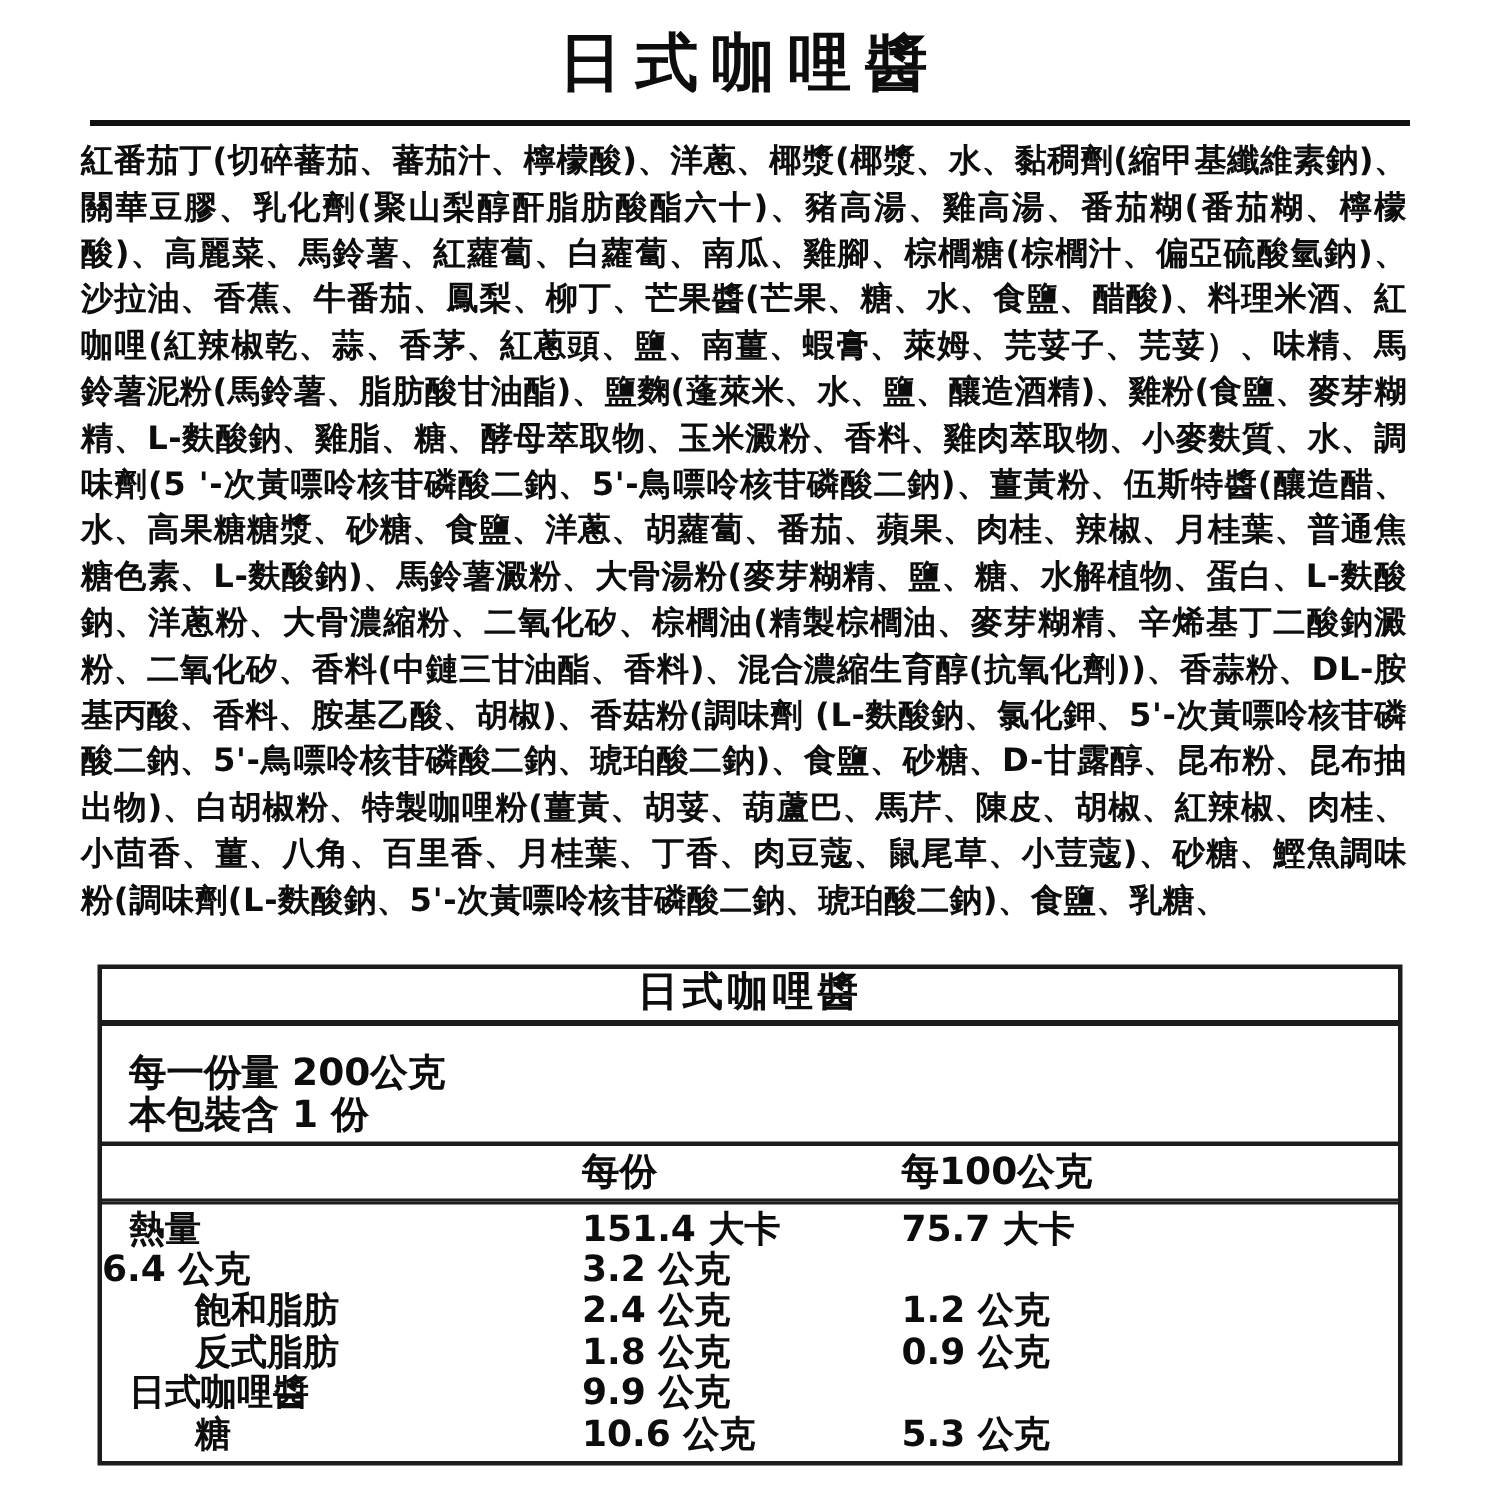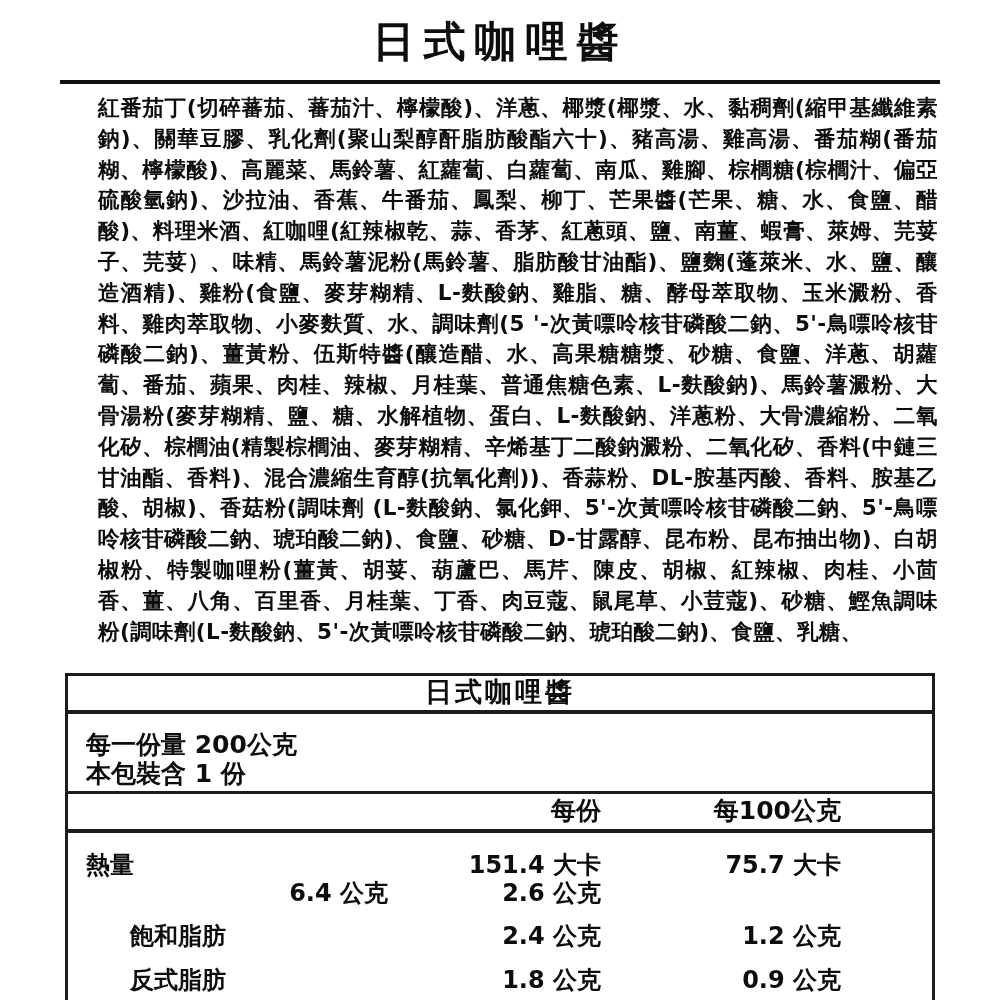--- a/index.html
+++ b/index.html
@@ -20,21 +20,21 @@
     letter-spacing: 9px;
     line-height: 52px;
   }
   .title-divider {
     border: none;
     border-top: 4px solid #111;
     margin: 12px 60px 0 60px;
   }
 
   .ingredients {
-    margin: 9px 62px 0 98px;
+    margin: 9px 62px 0 54px;
     font-size: 21.5px;
     line-height: 30.8px;
     text-align: justify;
     text-justify: inter-character;
     letter-spacing: 0.4px;
     word-break: break-all;
   }
 
   
   .ntable {
@@ -70,23 +70,23 @@
   .nt-colhead {
     font-size: 25px;
     line-height: 30px;
     padding: 2px 0 3px 0;
   }
   .nt-body { padding: 3px 0 4px 0; }
   .nt-body .nt-row {
     font-size: 24px;
     line-height: 27.4px;
   }
-  .c-label { padding-left: 18px; white-space: nowrap; margin-top: 16px; }
+  .c-label { padding-left: 18px; white-space: nowrap; }
   .nt-row.indent .c-label { padding-left: 62px; }
-  .c-v1, .c-v2 { text-align: right; white-space: nowrap; }
+  .c-v1, .c-v2 { text-align: left; white-space: nowrap; }
 </style>
 </head>
 <body>
 
 <div class="page">
 
   <div class="page-title">日式咖哩醬</div>
   <hr class="title-divider">
 
   <div class="ingredients">紅番茄丁(切碎蕃茄、蕃茄汁、檸檬酸)、洋蔥、椰漿(椰漿、水、黏稠劑(縮甲基纖維素鈉)、關華豆膠、乳化劑(聚山梨醇酐脂肪酸酯六十)、豬高湯、雞高湯、番茄糊(番茄糊、檸檬酸)、高麗菜、馬鈴薯、紅蘿蔔、白蘿蔔、南瓜、雞腳、棕櫚糖(棕櫚汁、偏亞硫酸氫鈉)、沙拉油、香蕉、牛番茄、鳳梨、柳丁、芒果醬(芒果、糖、水、食鹽、醋酸)、料理米酒、紅咖哩(紅辣椒乾、蒜、香茅、紅蔥頭、鹽、南薑、蝦膏、萊姆、芫荽子、芫荽）、味精、馬鈴薯泥粉(馬鈴薯、脂肪酸甘油酯)、鹽麴(蓬萊米、水、鹽、釀造酒精)、雞粉(食鹽、麥芽糊精、L-麩酸鈉、雞脂、糖、酵母萃取物、玉米澱粉、香料、雞肉萃取物、小麥麩質、水、調味劑(5 '-次黃嘌呤核苷磷酸二鈉、5'-鳥嘌呤核苷磷酸二鈉)、薑黃粉、伍斯特醬(釀造醋、水、高果糖糖漿、砂糖、食鹽、洋蔥、胡蘿蔔、番茄、蘋果、肉桂、辣椒、月桂葉、普通焦糖色素、L-麩酸鈉)、馬鈴薯澱粉、大骨湯粉(麥芽糊精、鹽、糖、水解植物、蛋白、L-麩酸鈉、洋蔥粉、大骨濃縮粉、二氧化矽、棕櫚油(精製棕櫚油、麥芽糊精、辛烯基丁二酸鈉澱粉、二氧化矽、香料(中鏈三甘油酯、香料)、混合濃縮生育醇(抗氧化劑))、香蒜粉、DL-胺基丙酸、香料、胺基乙酸、胡椒)、香菇粉(調味劑 (L-麩酸鈉、氯化鉀、5'-次黃嘌呤核苷磷酸二鈉、5'-鳥嘌呤核苷磷酸二鈉、琥珀酸二鈉)、食鹽、砂糖、D-甘露醇、昆布粉、昆布抽出物)、白胡椒粉、特製咖哩粉(薑黃、胡荽、葫蘆巴、馬芹、陳皮、胡椒、紅辣椒、肉桂、小茴香、薑、八角、百里香、月桂葉、丁香、肉豆蔻、鼠尾草、小荳蔻)、砂糖、鰹魚調味粉(調味劑(L-麩酸鈉、5'-次黃嘌呤核苷磷酸二鈉、琥珀酸二鈉)、食鹽、乳糖、</div>
@@ -115,21 +115,21 @@
       <div class="nt-row">
         <div class="c-label">熱量</div>
         <div class="c-v1">151.4 大卡</div>
         <div class="c-v2">75.7 大卡</div>
         <div></div>
       </div>
 
 
       <div class="nt-row">
         <div class="c-v1">6.4 公克</div>
-        <div class="c-v2">2.6 公克</div>
+        <div class="c-v2">3.2 公克</div>
         <div></div>
       </div>
 
       <div class="nt-row indent">
         <div class="c-label">飽和脂肪</div>
         <div class="c-v1">2.4 公克</div>
         <div class="c-v2">1.2 公克</div>
         <div></div>
       </div>
 

